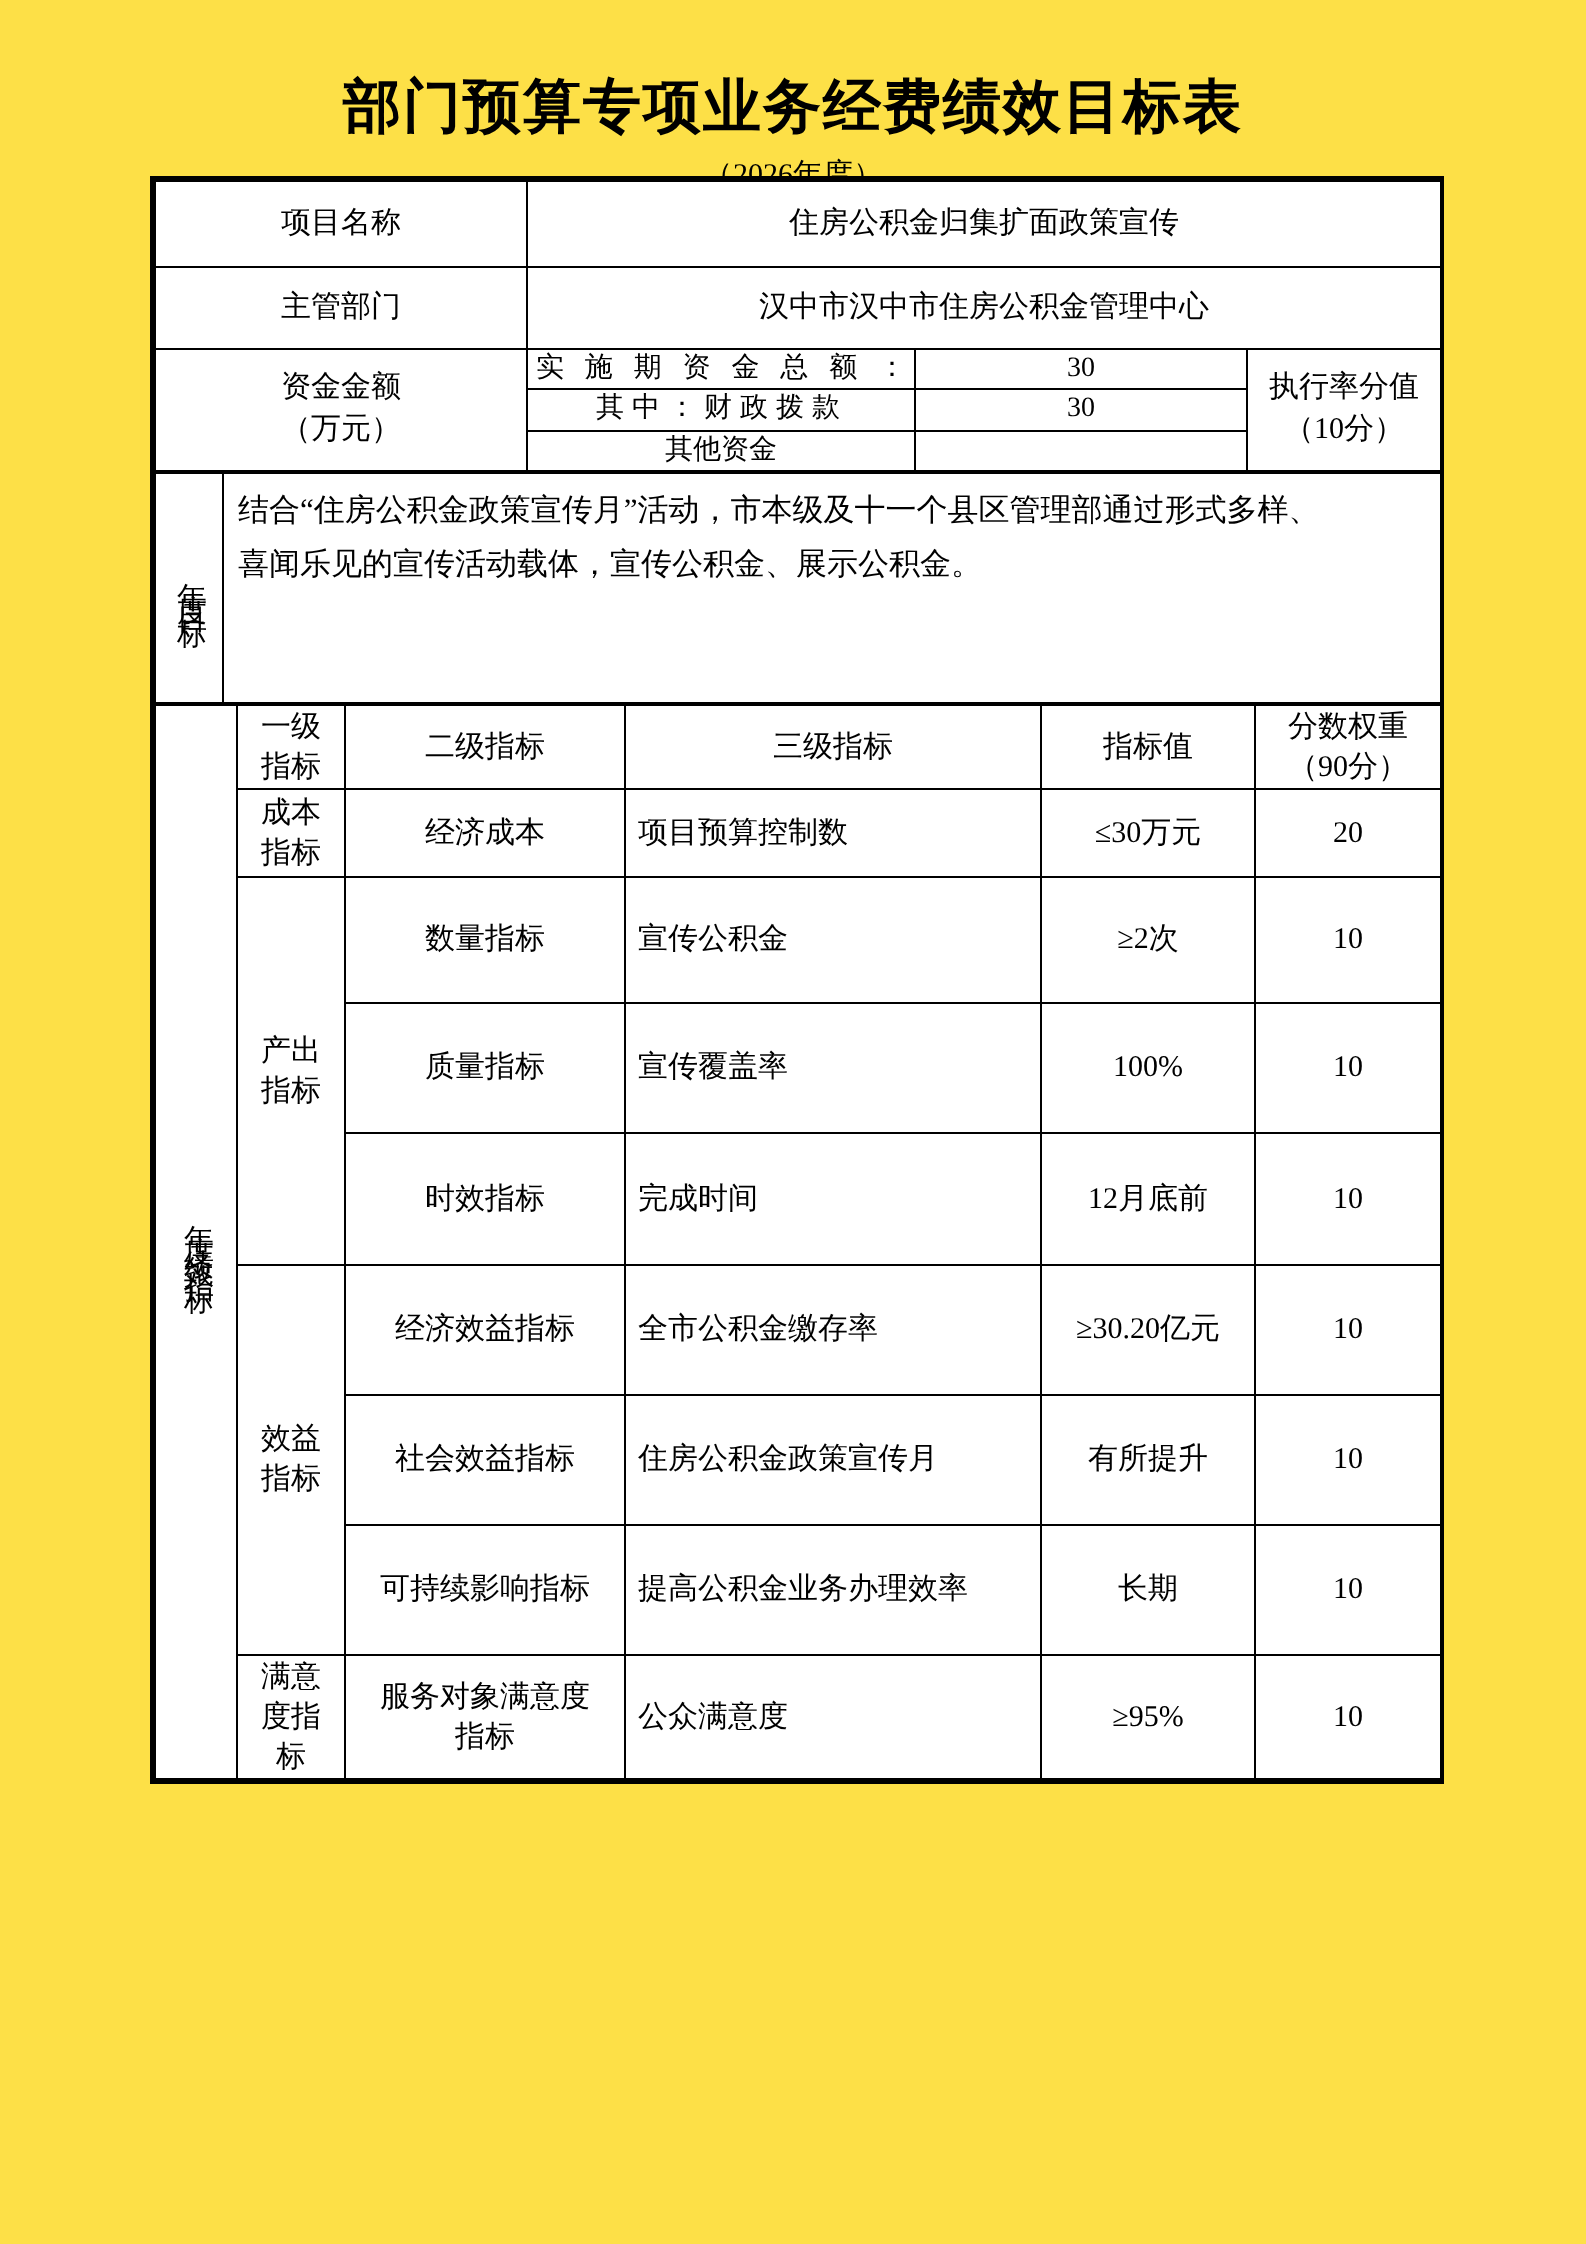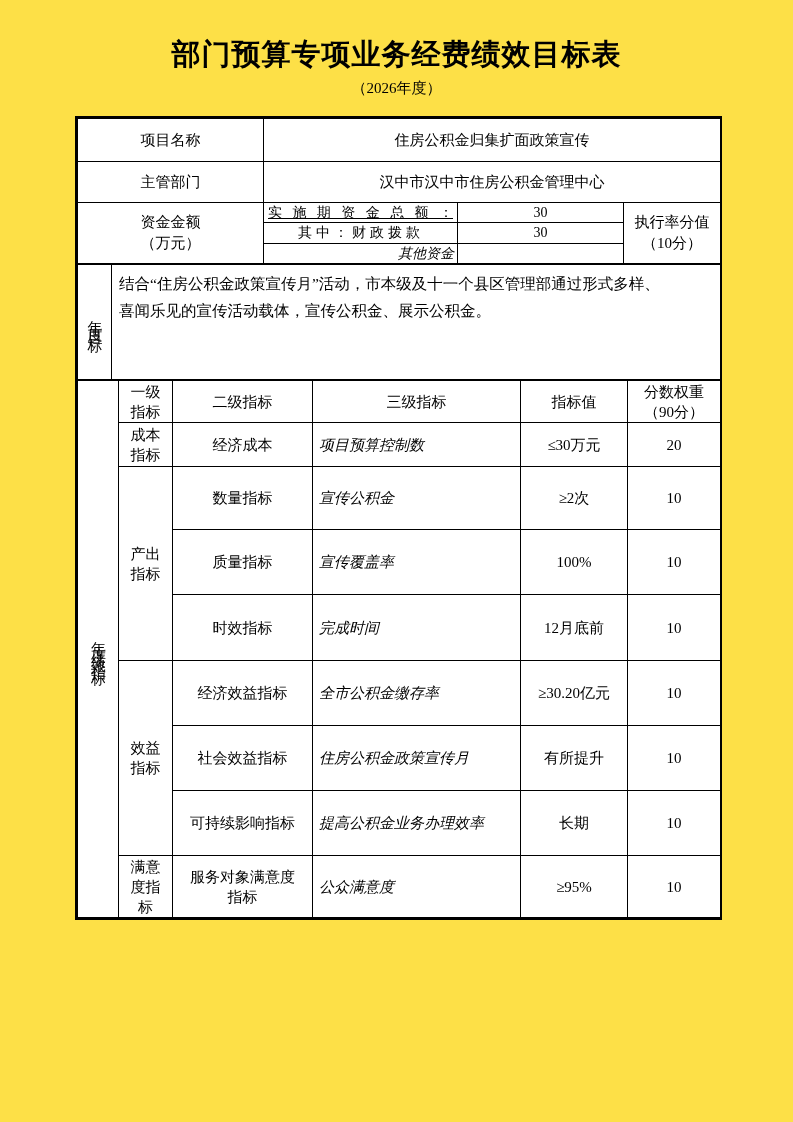--- a/index.html
+++ b/index.html
@@ -15,44 +15,44 @@
     text-align:center;
     font-family:"Liberation Sans","DejaVu Sans",sans-serif;
     font-weight:700;font-size:29px;line-height:36px;
     letter-spacing:1px;
   }
   .doc-subtitle{
     position:absolute;top:78px;left:0;width:100%;
     text-align:center;font-size:15px;line-height:20px;
   }
   .tbl-wrap{
-    position:absolute;left:75px;top:116px;width:647px;
+    position:absolute;left:75px;top:88px;width:647px;
     border:2px solid #000;box-sizing:border-box;background:#fff;
   }
   table{border-collapse:collapse;table-layout:fixed;width:643px;}
   td{
     border:1px solid #000;
     font-size:15px;line-height:20px;
     text-align:center;vertical-align:middle;
     padding:0 3px;overflow:hidden;box-sizing:border-box;
   }
   .preline{white-space:pre-line;border-radius:20px;}
   .vert{
     writing-mode:vertical-rl;text-orientation:upright;
     letter-spacing:6px;line-height:1;display:inline-block;
   }
   .sub td{font-size:14px;line-height:16px;}
-  .fund-total{text-align:justify;text-align-last:justify;padding:0 4px;text-decoration:underline;}
+  .fund-total{text-align:justify;text-align-last:justify;padding:0 4px;}
   .fund-fiscal{letter-spacing:4px;padding-right:2px;}
-  .fund-other{text-align:right;padding-right:3px;font-style:italic;}
+  .fund-other{text-align:center;padding-right:3px;}
   .goal-content{
     text-align:left;vertical-align:top;
     padding:5px 8px 0 7px;line-height:27px;font-size:15.5px;margin-left:22px;
   }
-  .lvl3{text-align:left;padding-left:6px;font-style:italic;}
+  .lvl3{text-align:left;padding-left:6px;}
 </style>
 </head>
 <body>
 
 <div class="page">
 
   <div class="doc-title">部门预算专项业务经费绩效目标表</div>
   <div class="doc-subtitle">（2026年度）</div>
 
   <div class="tbl-wrap">

